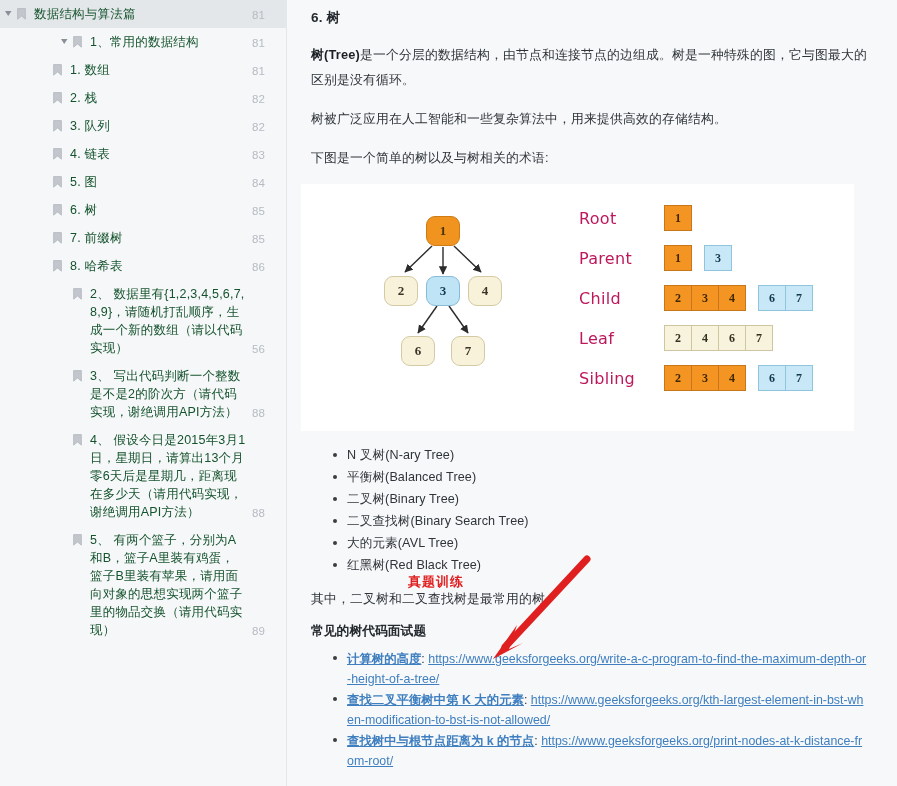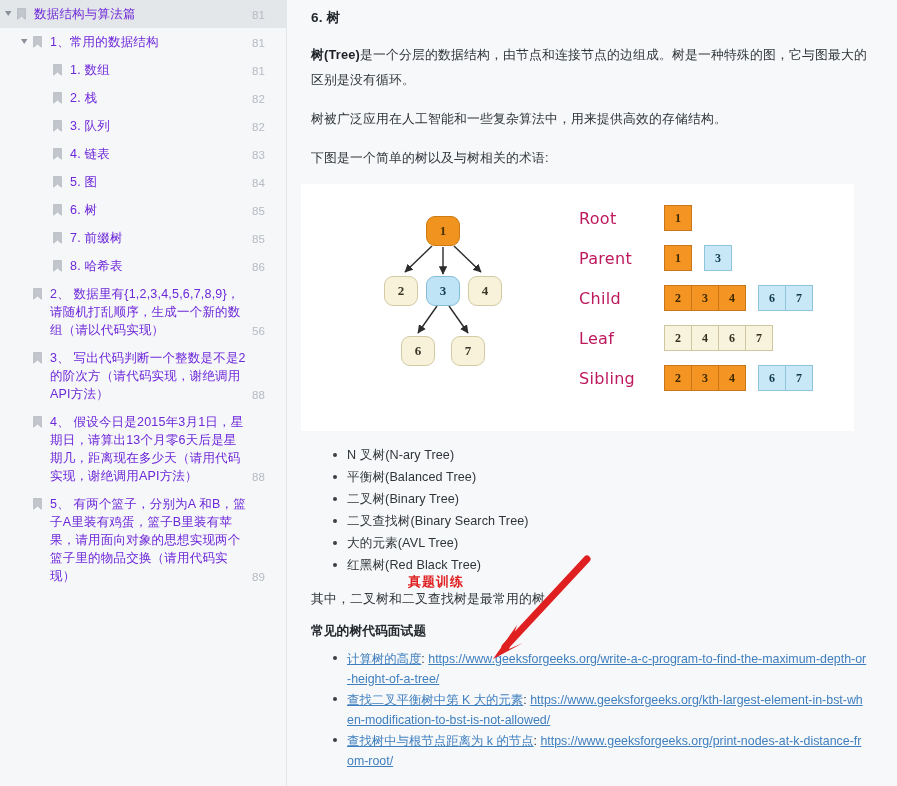--- a/index.html
+++ b/index.html
@@ -50,38 +50,38 @@
     display: flex;
     justify-content: center;
     align-items: flex-start;
     padding-top: 3px;
   }
   .bm svg { display: block; }
   .toc-label {
     flex: 1 1 auto;
     font-size: 12.5px;
     line-height: 18px;
-    color: #6d28d9;
+    color: #14532d;
     padding-left: 6px;
     padding-right: 6px;
     letter-spacing: 0.2px;
     word-break: break-all;
   }
   .toc-page {
     flex: 0 0 34px;
     width: 34px;
     text-align: left;
     padding-right: 8px;
     font-size: 11.5px;
     color: #b6bbc2;
     align-self: flex-end;
     line-height: 16px;
   }
   .lvl0 { padding-left: 2px; }
-  .lvl1 { padding-left: 18px; }
+  .lvl1 { padding-left: 18px; margin-left: 40px; }
   .lvl2 { padding-left: 38px; }
 
   
   #main {
     position: relative;
     flex: 1 1 auto;
     height: 786px;
     background: #f7f8fa;
     overflow: hidden;
     padding: 0 30px 0 24px;
@@ -201,21 +201,21 @@
   }
   ul.links li::before {
     content: "";
     position: absolute;
     left: -14px; top: 7px;
     width: 4px; height: 4px;
     border-radius: 50%;
     background: #3a3f44;
   }
   .lk { color: #3f7fbf; text-decoration: underline; }
-  .lk-cn { color: #3f7fbf; text-decoration: underline; }
+  .lk-cn { color: #3f7fbf; text-decoration: underline; font-weight: bold; }
 
   
   #annot {
     position: absolute;
     left: 408px; top: 573px;
     color: #e02020;
     font-size: 13px;
     font-weight: bold;
     letter-spacing: 1px;
     pointer-events: none;

